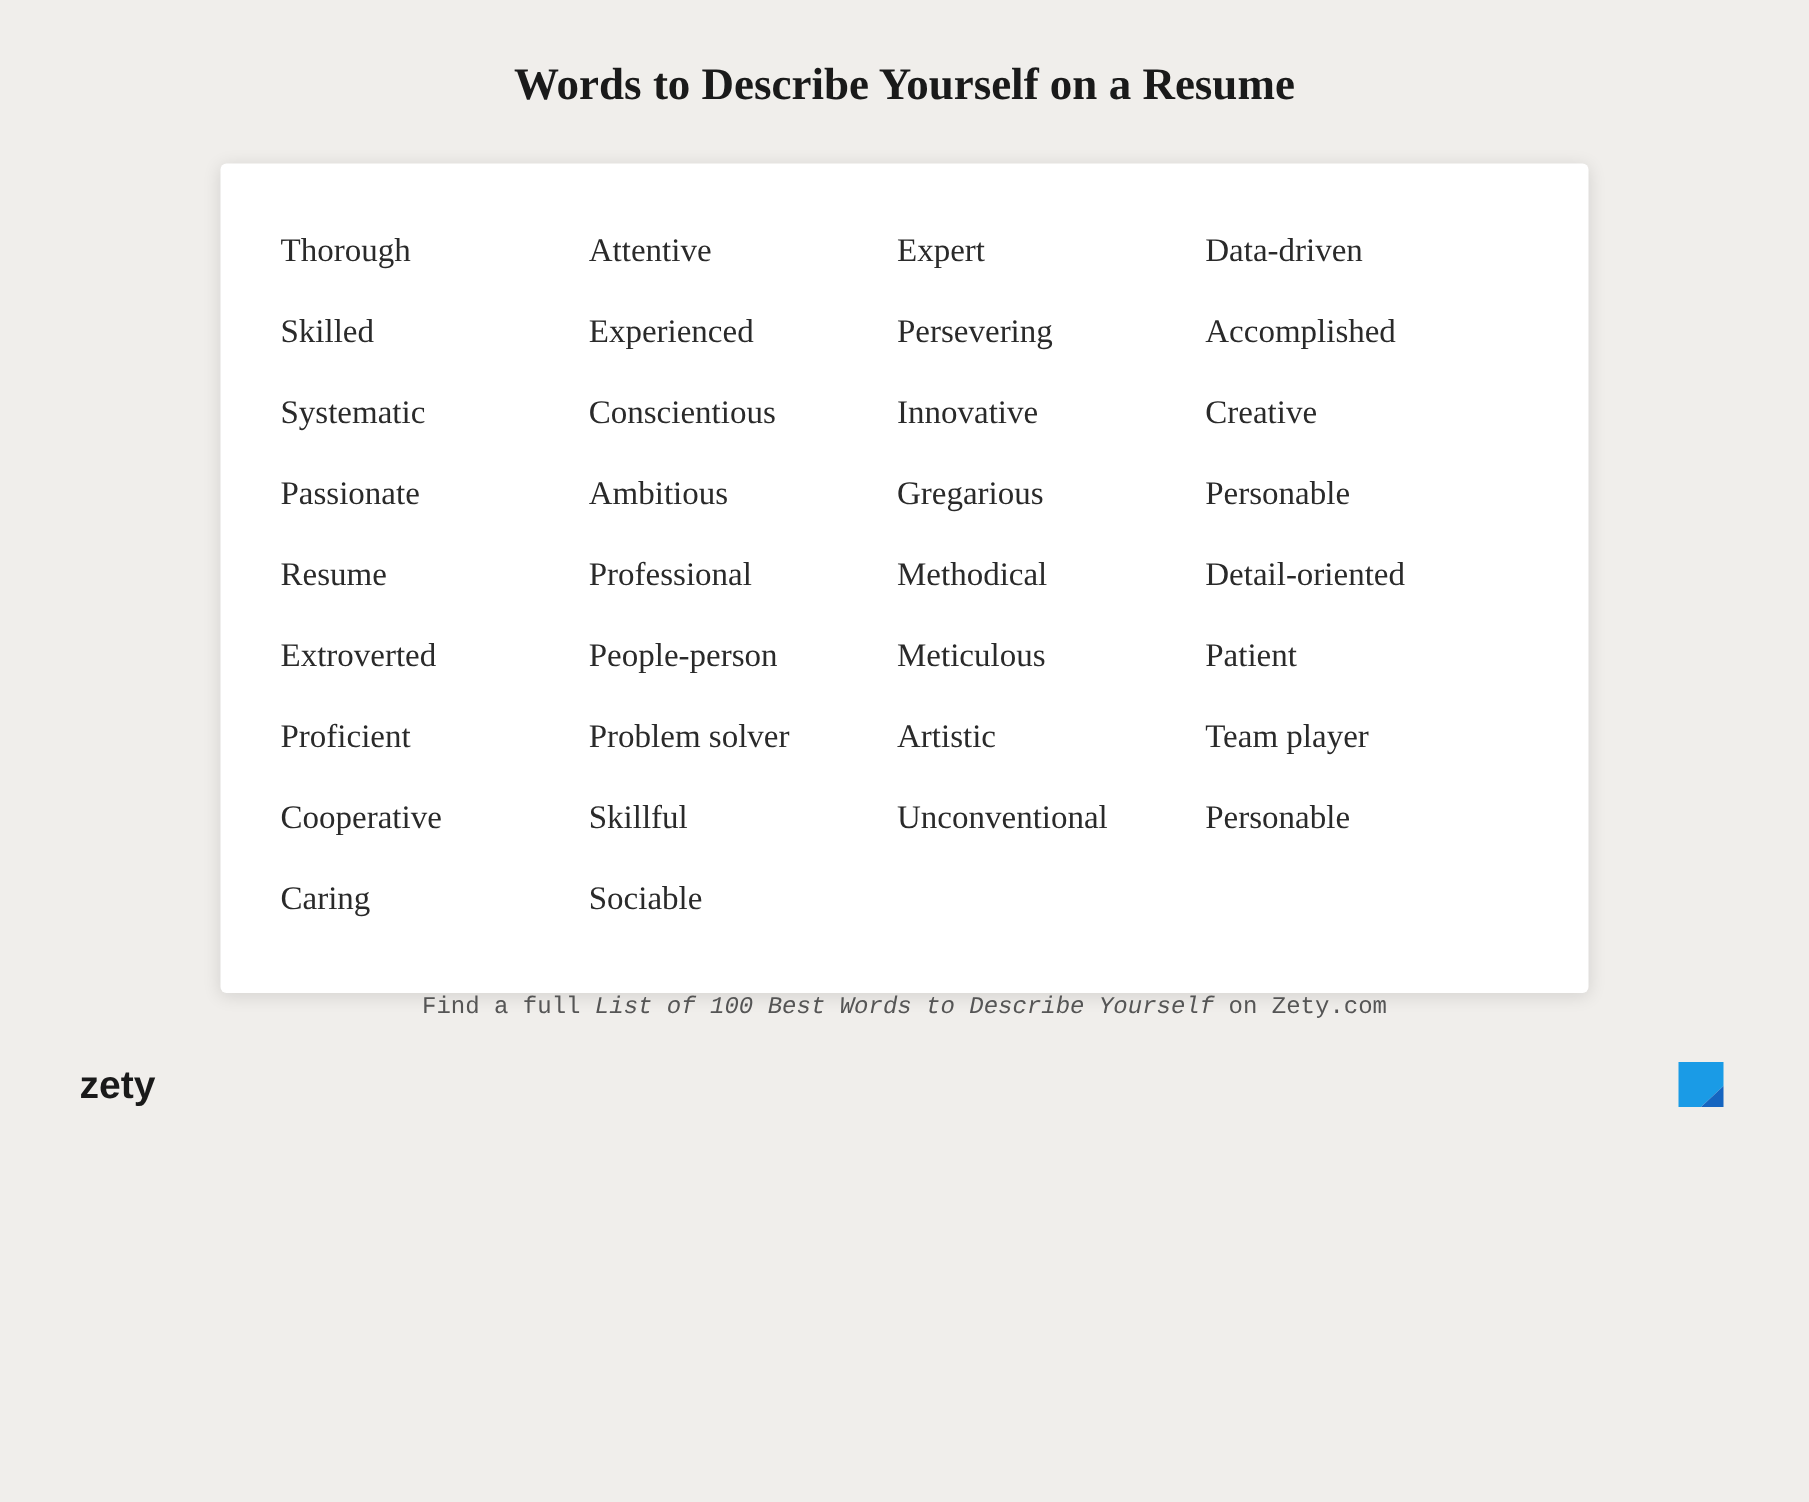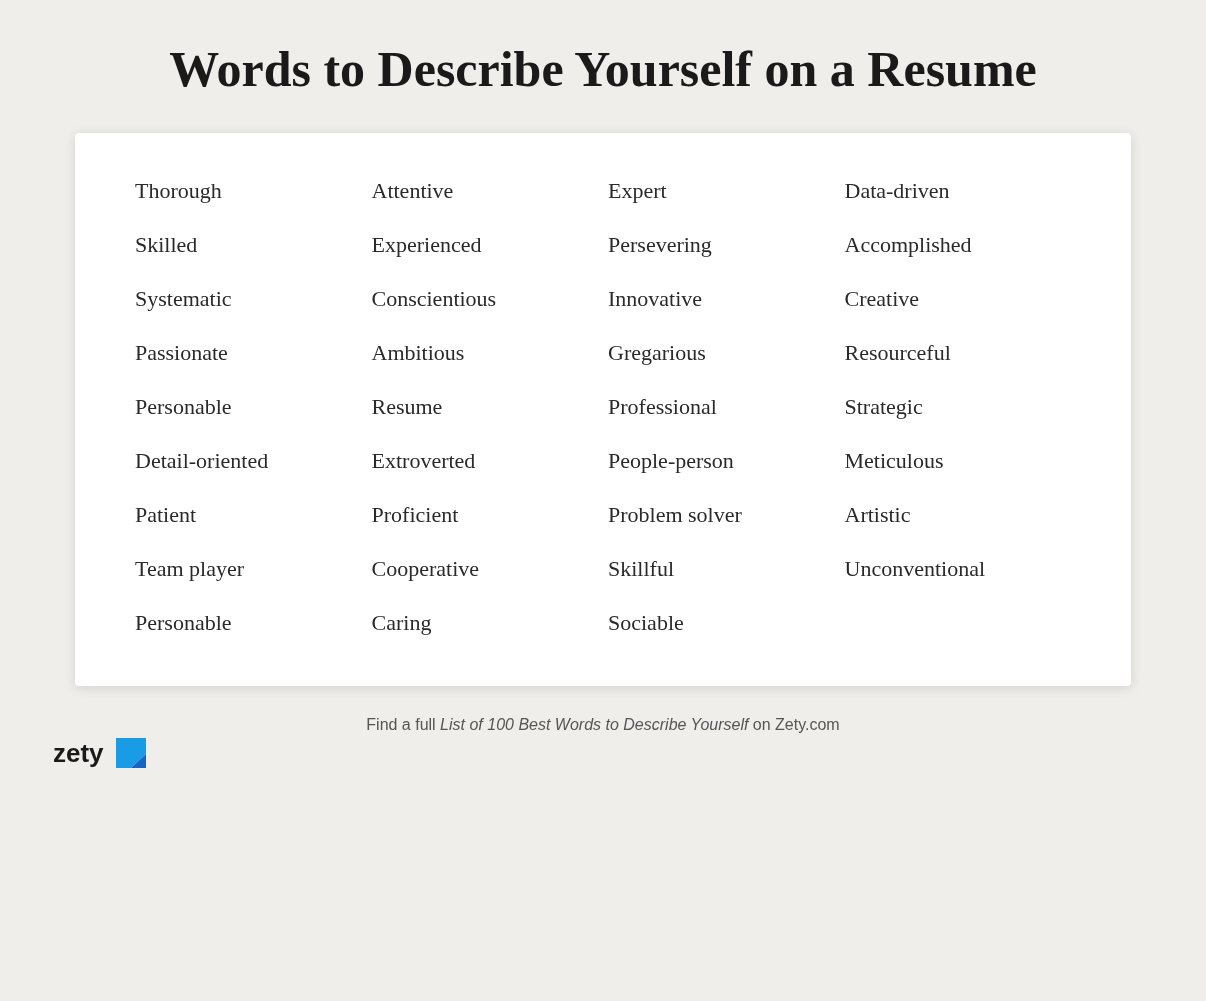--- a/index.html
+++ b/index.html
@@ -13,69 +13,68 @@
       height: 1001px;
       background-color: #f0eeeb;
       font-family: Georgia, 'Times New Roman', serif;
       display: flex;
       flex-direction: column;
       align-items: center;
       padding: 40px 50px 30px 50px;
     }
 
     .page-title {
-      font-size: 50px;
+      font-size: 30px;
       font-weight: 700;
       color: #1a1a1a;
       text-align: center;
       margin-bottom: 35px;
       font-family: Georgia, serif;
     }
 
     .card {
       background: #ffffff;
       border-radius: 4px;
       box-shadow: 0 2px 12px rgba(0,0,0,0.12);
-      width: 1056px;
-      padding: 45px 60px 50px 60px;
+      width: 912px;
+      padding: 45px 60px 50px 40px;
     }
 
     .words-grid {
       display: grid;
       grid-template-columns: repeat(4, 1fr);
       row-gap: 28px;
       column-gap: 10px;
     }
 
     .word-item {
       font-size: 22px;
       color: #2a2a2a;
       font-family: Georgia, serif;
       font-weight: 400;
     }
 
     .footer {
-      margin-top: 30px;
       text-align: center;
       font-size: 16px;
       color: #555;
-      font-family: Liberation Sans, sans-serif;
+      font-family: Liberation Mono, monospace;
       width: 100%;
     }
 
     .footer em {
       font-style: italic;
     }
 
     .brand-row {
       display: flex;
       align-items: center;
-      justify-content: flex-start;
+      justify-content: space-between;
       width: 1100px;
-      margin-top: 0;
+      margin-top: 24px;
     }
 
     .brand-text {
       font-size: 26px;
       font-family: Arial, sans-serif;
       color: #1a1a1a;
       font-weight: 600;
       margin-right: 8px;
     }
 
@@ -99,25 +98,24 @@
       <div class="word-item">Experienced</div>
       <div class="word-item">Persevering</div>
       <div class="word-item">Accomplished</div>
       <div class="word-item">Systematic</div>
       <div class="word-item">Conscientious</div>
       <div class="word-item">Innovative</div>
       <div class="word-item">Creative</div>
       <div class="word-item">Passionate</div>
       <div class="word-item">Ambitious</div>
       <div class="word-item">Gregarious</div>
-      <div class="word-item">Resourceful</div>
       <div class="word-item">Personable</div>
       <div class="word-item">Resume</div>
       <div class="word-item">Professional</div>
-      <div class="word-item">Strategic</div>
+      <div class="word-item">Methodical</div>
       <div class="word-item">Detail-oriented</div>
       <div class="word-item">Extroverted</div>
       <div class="word-item">People-person</div>
       <div class="word-item">Meticulous</div>
       <div class="word-item">Patient</div>
       <div class="word-item">Proficient</div>
       <div class="word-item">Problem solver</div>
       <div class="word-item">Artistic</div>
       <div class="word-item">Team player</div>
       <div class="word-item">Cooperative</div>

